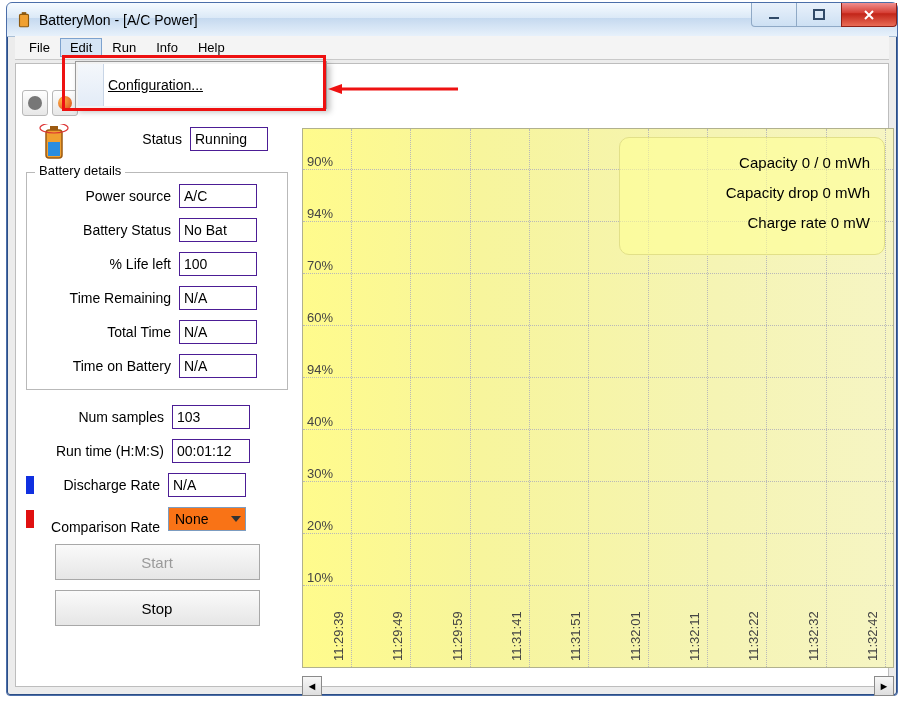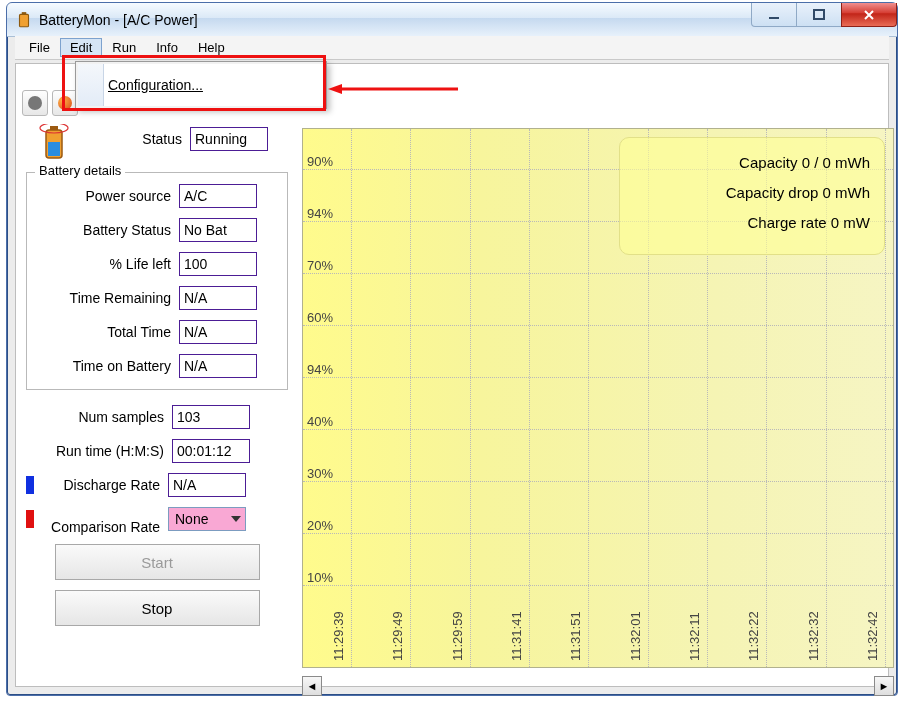--- a/index.html
+++ b/index.html
@@ -119,21 +119,21 @@
   }
   .fieldset .legend {
     position:absolute; top:-10px; left:8px; background:#fff; padding:0 4px; font-size:13px;
   }
 
   .marker { width:8px; height:18px; display:inline-block; margin-right:4px; }
   .marker.blue { background:#1030e0; }
   .marker.red  { background:#e01010; }
 
   .combo {
-    width:78px; height:24px; border:1px solid #7c9cc0; background:#f9a8d4;
+    width:78px; height:24px; border:1px solid #7c9cc0; background:#f97316;
     display:flex; align-items:center; justify-content:space-between;
     padding:0 2px 0 6px; font-size:14px;
   }
   .combo .tri { width:0;height:0;border-left:5px solid transparent;border-right:5px solid transparent;border-top:6px solid #333; margin-right:2px;}
 
   .bigbtn {
     width:205px; height:36px; margin:10px auto 0 auto; display:flex;
     align-items:center;justify-content:center;
     border:1px solid #a8a8a8; background:linear-gradient(#fafafa,#e6e6e6);
     font-size:15px;

